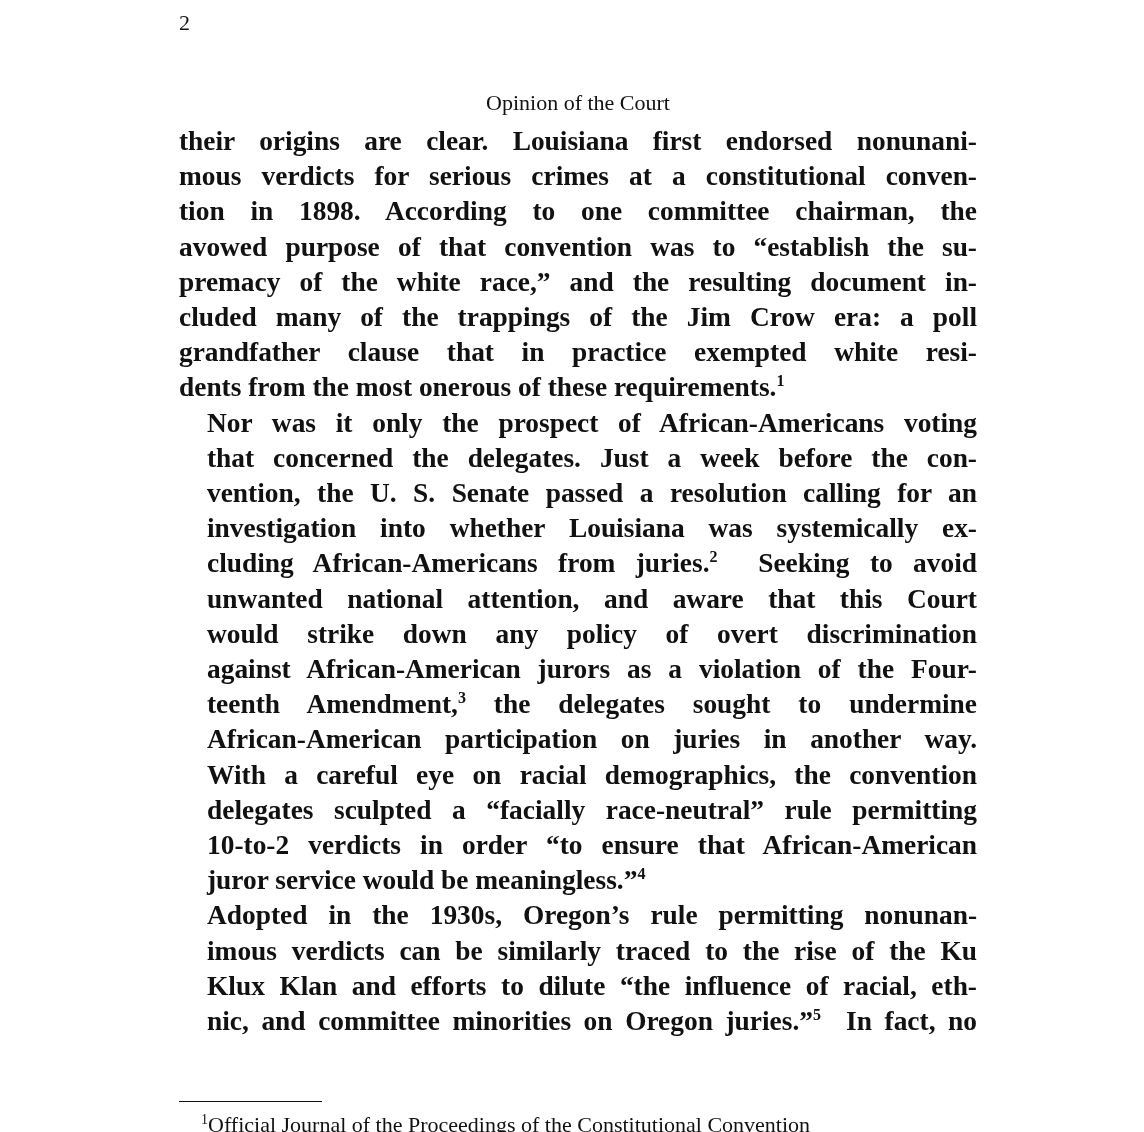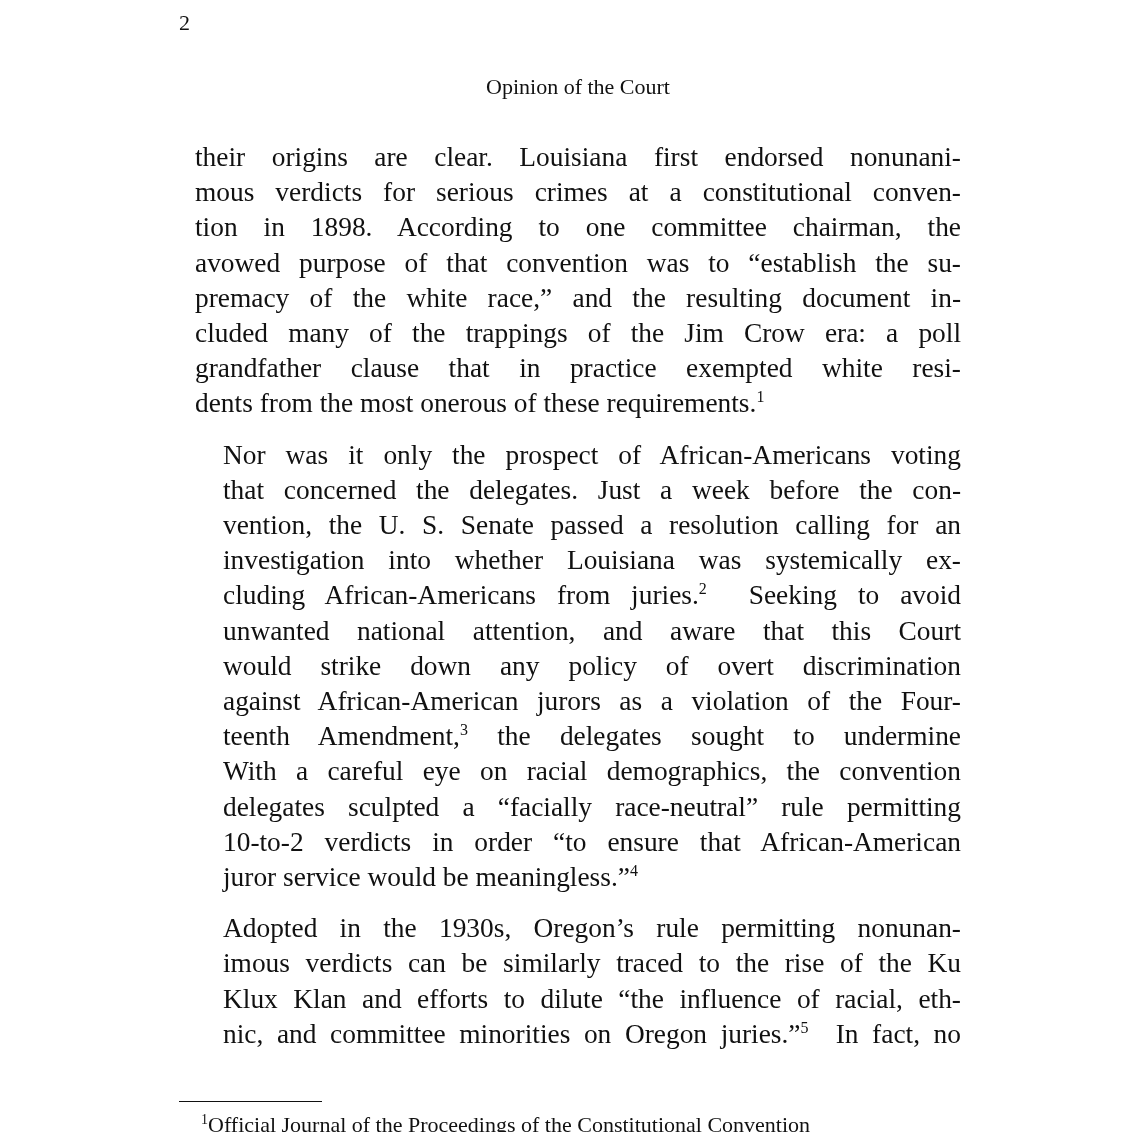--- a/index.html
+++ b/index.html
@@ -10,27 +10,27 @@
   .header-line {
     position: absolute; left: 179px; width: 798px; top: 10px; height: 32px;
   }
   .page-num { position: absolute; left: 0; top: 0; font-size: 22px; }
   .case-title {
     position: absolute; left: 0; right: 0; top: 0; text-align: center; font-size: 22px;
     letter-spacing: 0.2px;
   }
   .case-title i { font-style: italic; }
   .subhead {
-    position: absolute; left: 179px; width: 798px; top: 74px; text-align: center; font-size: 22px;
+    position: absolute; left: 179px; width: 798px; top: 90px; text-align: center; font-size: 22px;
   }
   .body-text {
     position: absolute; left: 179px; width: 798px; top: 124px;
     font-size: 27.4px; line-height: 35.2px; text-align: justify;
   }
-  .body-text p { margin: 16px; }
+  .body-text p { margin: 0; font-weight: bold; }
   .body-text p.indent { text-indent: 28px; }
   .line { display: block; text-align: justify; text-align-last: justify; white-space: nowrap; }
   .line.last { text-align-last: left; }
   sup { font-size: 16px; vertical-align: 10px; line-height: 0; }
   .footnote-rule {
     position: absolute; left: 179px; top: 1101px; width: 143px; height: 0; border-top: 1.5px solid #111;
   }
   .footnote {
     position: absolute; left: 179px; width: 798px; top: 1112px;
     font-size: 22px; line-height: 26px; text-indent: 22px; white-space: nowrap; overflow: hidden;
@@ -59,20 +59,21 @@
   <p class="indent">
     <span class="line" style="text-indent:28px">Nor was it only the prospect of African-Americans voting</span>
     <span class="line">that concerned the delegates.  Just a week before the con-</span>
     <span class="line">vention, the U. S. Senate passed a resolution calling for an</span>
     <span class="line">investigation into whether Louisiana was systemically ex-</span>
     <span class="line"><span>cluding African-Americans from juries.</span><sup>2</sup><span style="white-space:pre">  Seeking to avoid</span></span>
     <span class="line">unwanted national attention, and aware that this Court</span>
     <span class="line">would strike down any policy of overt discrimination</span>
     <span class="line">against African-American jurors as a violation of the Four-</span>
     <span class="line"><span>teenth Amendment,</span><sup>3</sup><span style="white-space:pre"> the delegates sought to undermine</span></span>
+    <span class="line">African-American participation on juries in another way.</span>
     <span class="line">With a careful eye on racial demographics, the convention</span>
     <span class="line">delegates sculpted a “facially race-neutral” rule permitting</span>
     <span class="line">10-to-2 verdicts in order “to ensure that African-American</span>
     <span class="line last"><span>juror service would be meaningless.”</span><sup>4</sup></span>
   </p>
   <p class="indent">
     <span class="line" style="text-indent:28px">Adopted in the 1930s, Oregon’s rule permitting nonunan-</span>
     <span class="line">imous verdicts can be similarly traced to the rise of the Ku</span>
     <span class="line">Klux Klan and efforts to dilute “the influence of racial, eth-</span>
     <span class="line"><span>nic, and committee minorities on Oregon juries.”</span><sup>5</sup><span style="white-space:pre">  In fact, no</span></span>

